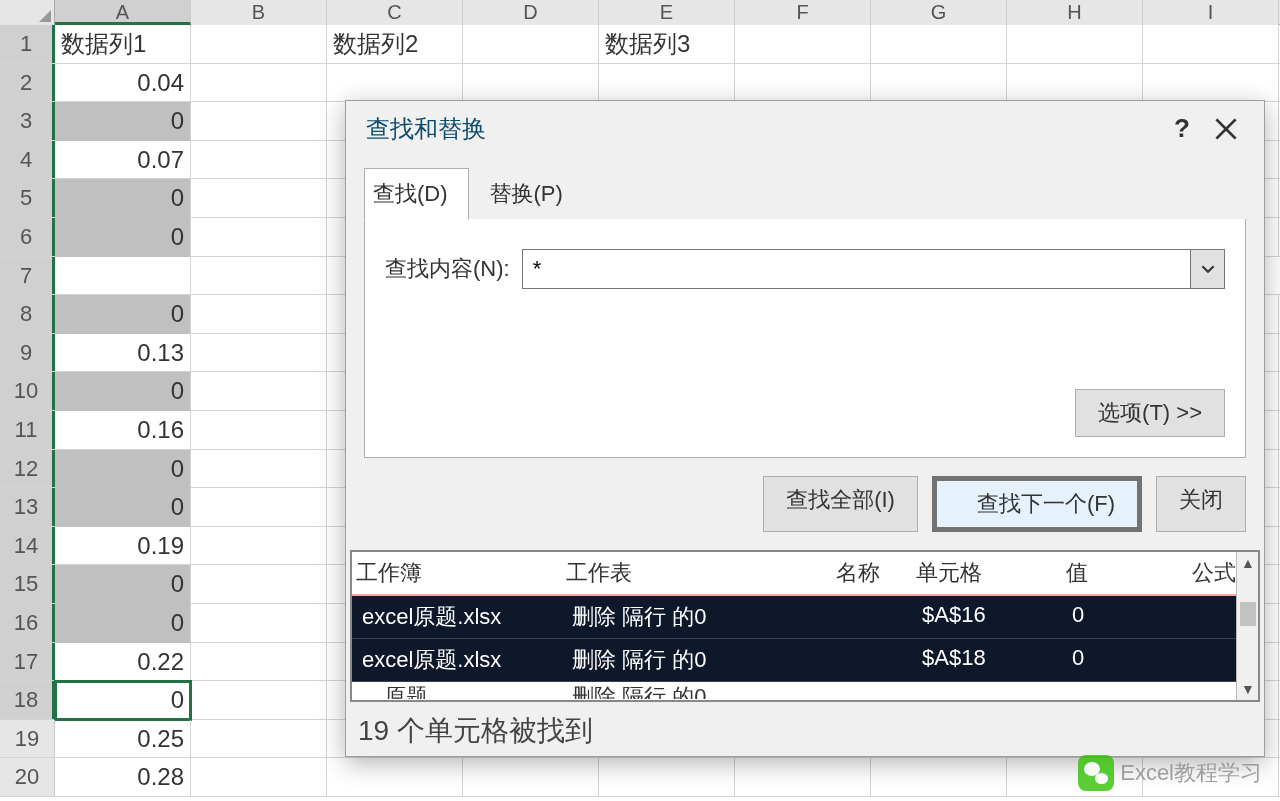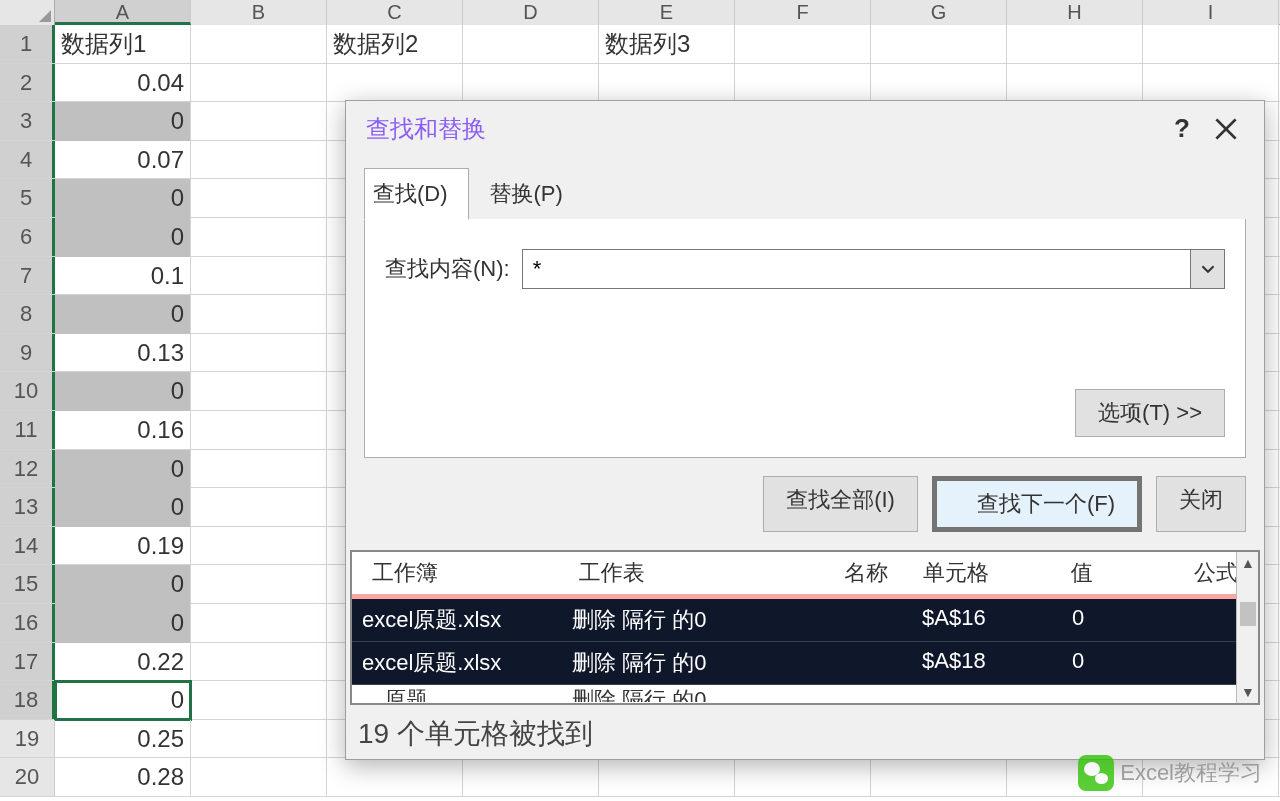--- a/index.html
+++ b/index.html
@@ -17,21 +17,21 @@
   .row-header { width:55px; text-align:center; font-size:22px; line-height:38px; border-right:1px solid #ccc; background:#e6e6e6; color:#555; }
   .row-header.sel { background:#d0d0d0; border-right:3px solid #217346; }
   .cell { width:136px; height:38.6px; border-right:1px solid #d4d4d4; padding:2px 6px; font-size:24px; line-height:34px; text-align:right; }
   .cell.text { text-align:left; }
   .cell.hl { background:#c0c0c0; }
   .cell.active { outline:3px solid #217346; outline-offset:-2px; }
   
   
   .dialog { position:absolute; left:345px; top:100px; width:920px; background:#f0f0f0; border:1px solid #9e9e9e; box-shadow:0 6px 24px rgba(0,0,0,0.3); }
   .dlg-titlebar { display:flex; align-items:center; height:55px; padding:0 16px; }
-  .dlg-title { flex:1; font-size:24px; color:#8b5cf6; padding-left:4px; }
+  .dlg-title { flex:1; font-size:24px; color:#0c4a6e; padding-left:4px; }
   .dlg-help, .dlg-close { width:44px; height:44px; display:flex; align-items:center; justify-content:center; font-size:26px; color:#333; font-weight:bold; cursor:pointer; }
   .dlg-close svg { width:22px; height:22px; }
   
   .tabs { display:flex; padding:12px 18px 0 18px; }
   .tab { padding:10px 20px; font-size:22px; border:1px solid transparent; cursor:pointer; }
   .tab.active { border:1px solid #adadad; border-bottom:1px solid #fff; background:#fff;padding-left:8px; }
   
   .tab-body { background:#fff; margin:0 18px; padding:30px 20px 20px 20px; border:1px solid #adadad; border-top:none; margin-top:-1px; }
   .search-row { display:flex; align-items:center; gap:12px; margin-bottom:100px; }
   .search-label { font-size:22px; white-space:nowrap; }
@@ -39,21 +39,21 @@
   .search-input { flex:1; border:none; outline:none; font-size:22px; padding:6px 10px; background:transparent; }
   .dropdown-btn { width:34px; border-left:1px solid #767676; display:flex; align-items:center; justify-content:center; background:#e1e1e1; cursor:pointer; }
   .options-row { text-align:right; }
   
   .btn { display:inline-block; padding:8px 22px; font-size:22px; background:#e1e1e1; border:1px solid #adadad; cursor:pointer; margin-left:14px; }
   .btn.primary { border:5px solid #737373; background:#e5f1fb;padding-left:40px; }
   
   .action-row { padding:18px; display:flex; justify-content:flex-end; }
   
   .results { border:2px solid #888; margin:0 4px 4px 4px; background:#fff; position:relative; }
-  .results-header { display:flex; padding:6px 20px; font-size:22px; border-bottom:5px solid #fca5a5; }
+  .results-header { display:flex; padding:6px 4px; font-size:22px; border-bottom:2px solid #fca5a5; }
   .rcol { }
   .rc-wb { width:210px; }
   .rc-ws { width:270px; }
   .rc-nm { width:80px; }
   .rc-cell { width:150px; }
   .rc-val { width:80px; }
   .rc-fx { width:90px;text-align:right; }
   .result-row { display:flex; padding:6px 10px; font-size:22px; background:#0f172a; color:#fff; border-bottom:1px solid rgba(255,255,255,0.18); }
   .result-row.partial { color:#333; background:#fff; overflow:hidden; height:18px; padding-top:0; }
   .scrollbar { position:absolute; right:0; top:0; bottom:0; width:22px; background:#f0f0f0; border-left:1px solid #bbb; }
@@ -153,21 +153,20 @@
         <div class="cell"></div>
         <div class="cell"></div>
         <div class="cell"></div>
         <div class="cell"></div>
         <div class="cell"></div>
         <div class="cell"></div>
         <div class="cell"></div>
       </div>
       <div class="row">
         <div class="row-header sel">7</div>
-        <div class="cell">0.1</div>
         <div class="cell"></div>
         <div class="cell"></div>
         <div class="cell"></div>
         <div class="cell"></div>
         <div class="cell"></div>
         <div class="cell"></div>
         <div class="cell"></div>
         <div class="cell"></div>
       </div>
       <div class="row">

